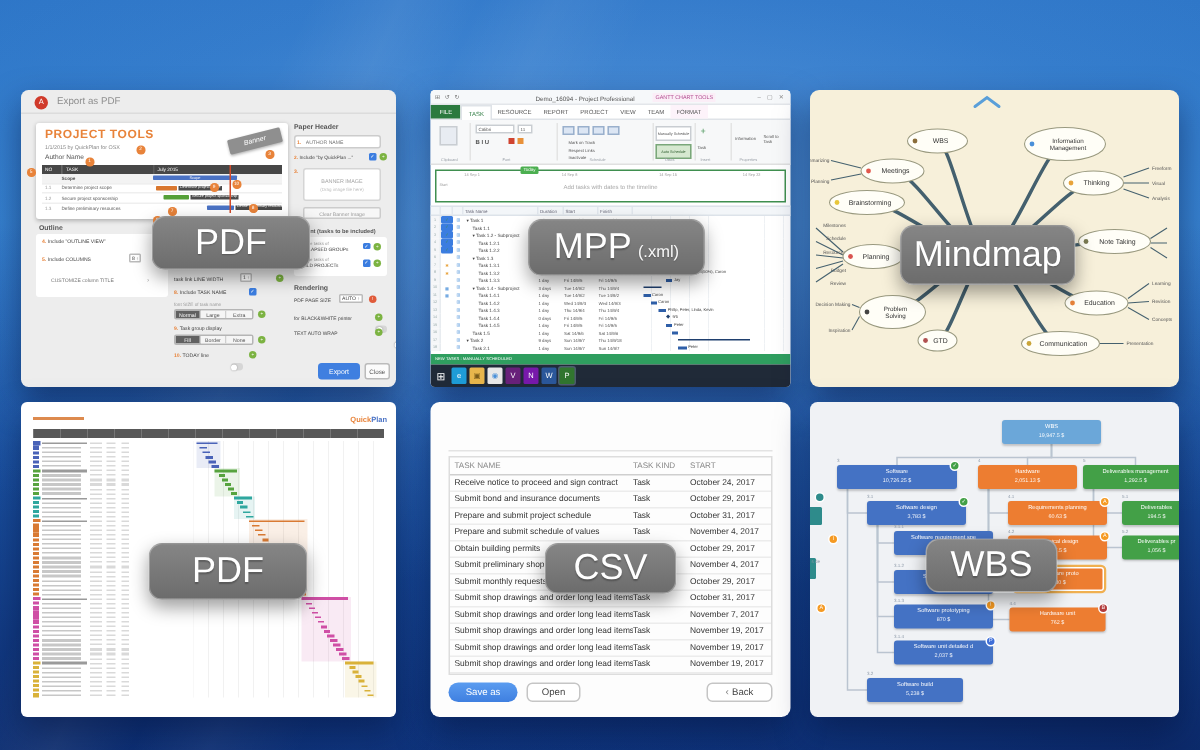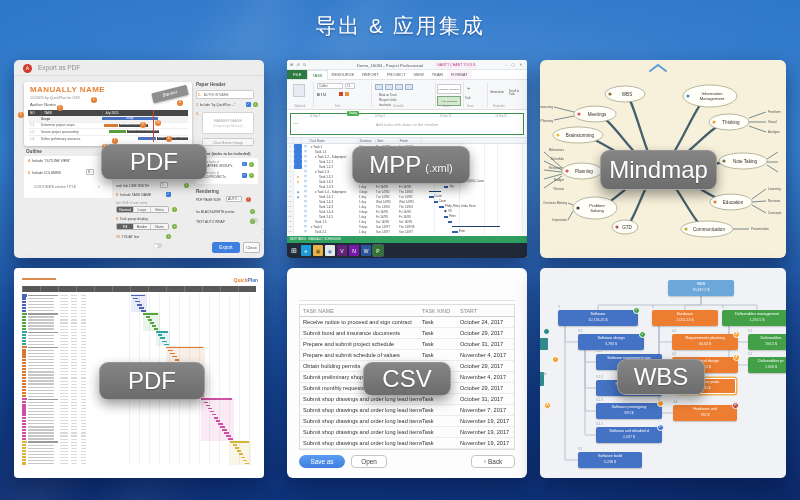--- a/index.html
+++ b/index.html
@@ -146,29 +146,28 @@
 .csv-foot{position:absolute;left:12px;right:12px;top:186px;height:14px;display:flex;align-items:center;gap:6px;}
 .btn-primary{background:linear-gradient(#5a9cf0,#3f7fe0);color:#fff;border:none;border-radius:7px;width:46px;height:13px;font-size:6.4px;font-family:inherit;}
 .btn-plain{background:#fff;border:.8px solid #c5c5c5;border-radius:4px;width:36px;height:13px;font-size:6.4px;color:#444;font-family:inherit;}
 .btn-back{background:#fff;border:.8px solid #c5c5c5;border-radius:4px;width:44px;height:13px;font-size:6.4px;color:#444;margin-left:auto;font-family:inherit;display:flex;align-items:center;justify-content:center;gap:2px;}
 .chev{color:#888;font-size:7px;}
 </style>
 </head>
 <body>
 
 <div class="stage">
-  <h1 class="title">导出 &amp; 应用集成</h1>
 
   <section class="panel p-export">
     <div class="abs xt-bar">
       <span class="abs acro">A</span>
       <span class="abs xt-title">Export as PDF</span>
     </div>
     <div class="abs xp">
-      <span class="abs xp-name">MANUALLY NAME</span>
+      <span class="abs xp-name">PROJECT TOOLS</span>
       <span class="abs xp-by">1/1/2015 by QuickPlan for OSX</span>
       <span class="abs xp-author">Author Name</span>
       <span class="abs ribbon-banner">Banner</span>
       <div class="abs xp-th">
         <span style="width:13px">NO</span>
         <span style="width:61px;border-left:.5px solid #5a5a5a">TASK</span>
         <span style="width:86px;border-left:.5px solid #5a5a5a">July 2015</span>
       </div>
       <div class="abs xp-row" style="top:34px;background:#f3f3f3">
         <span class="xp-no"></span>

